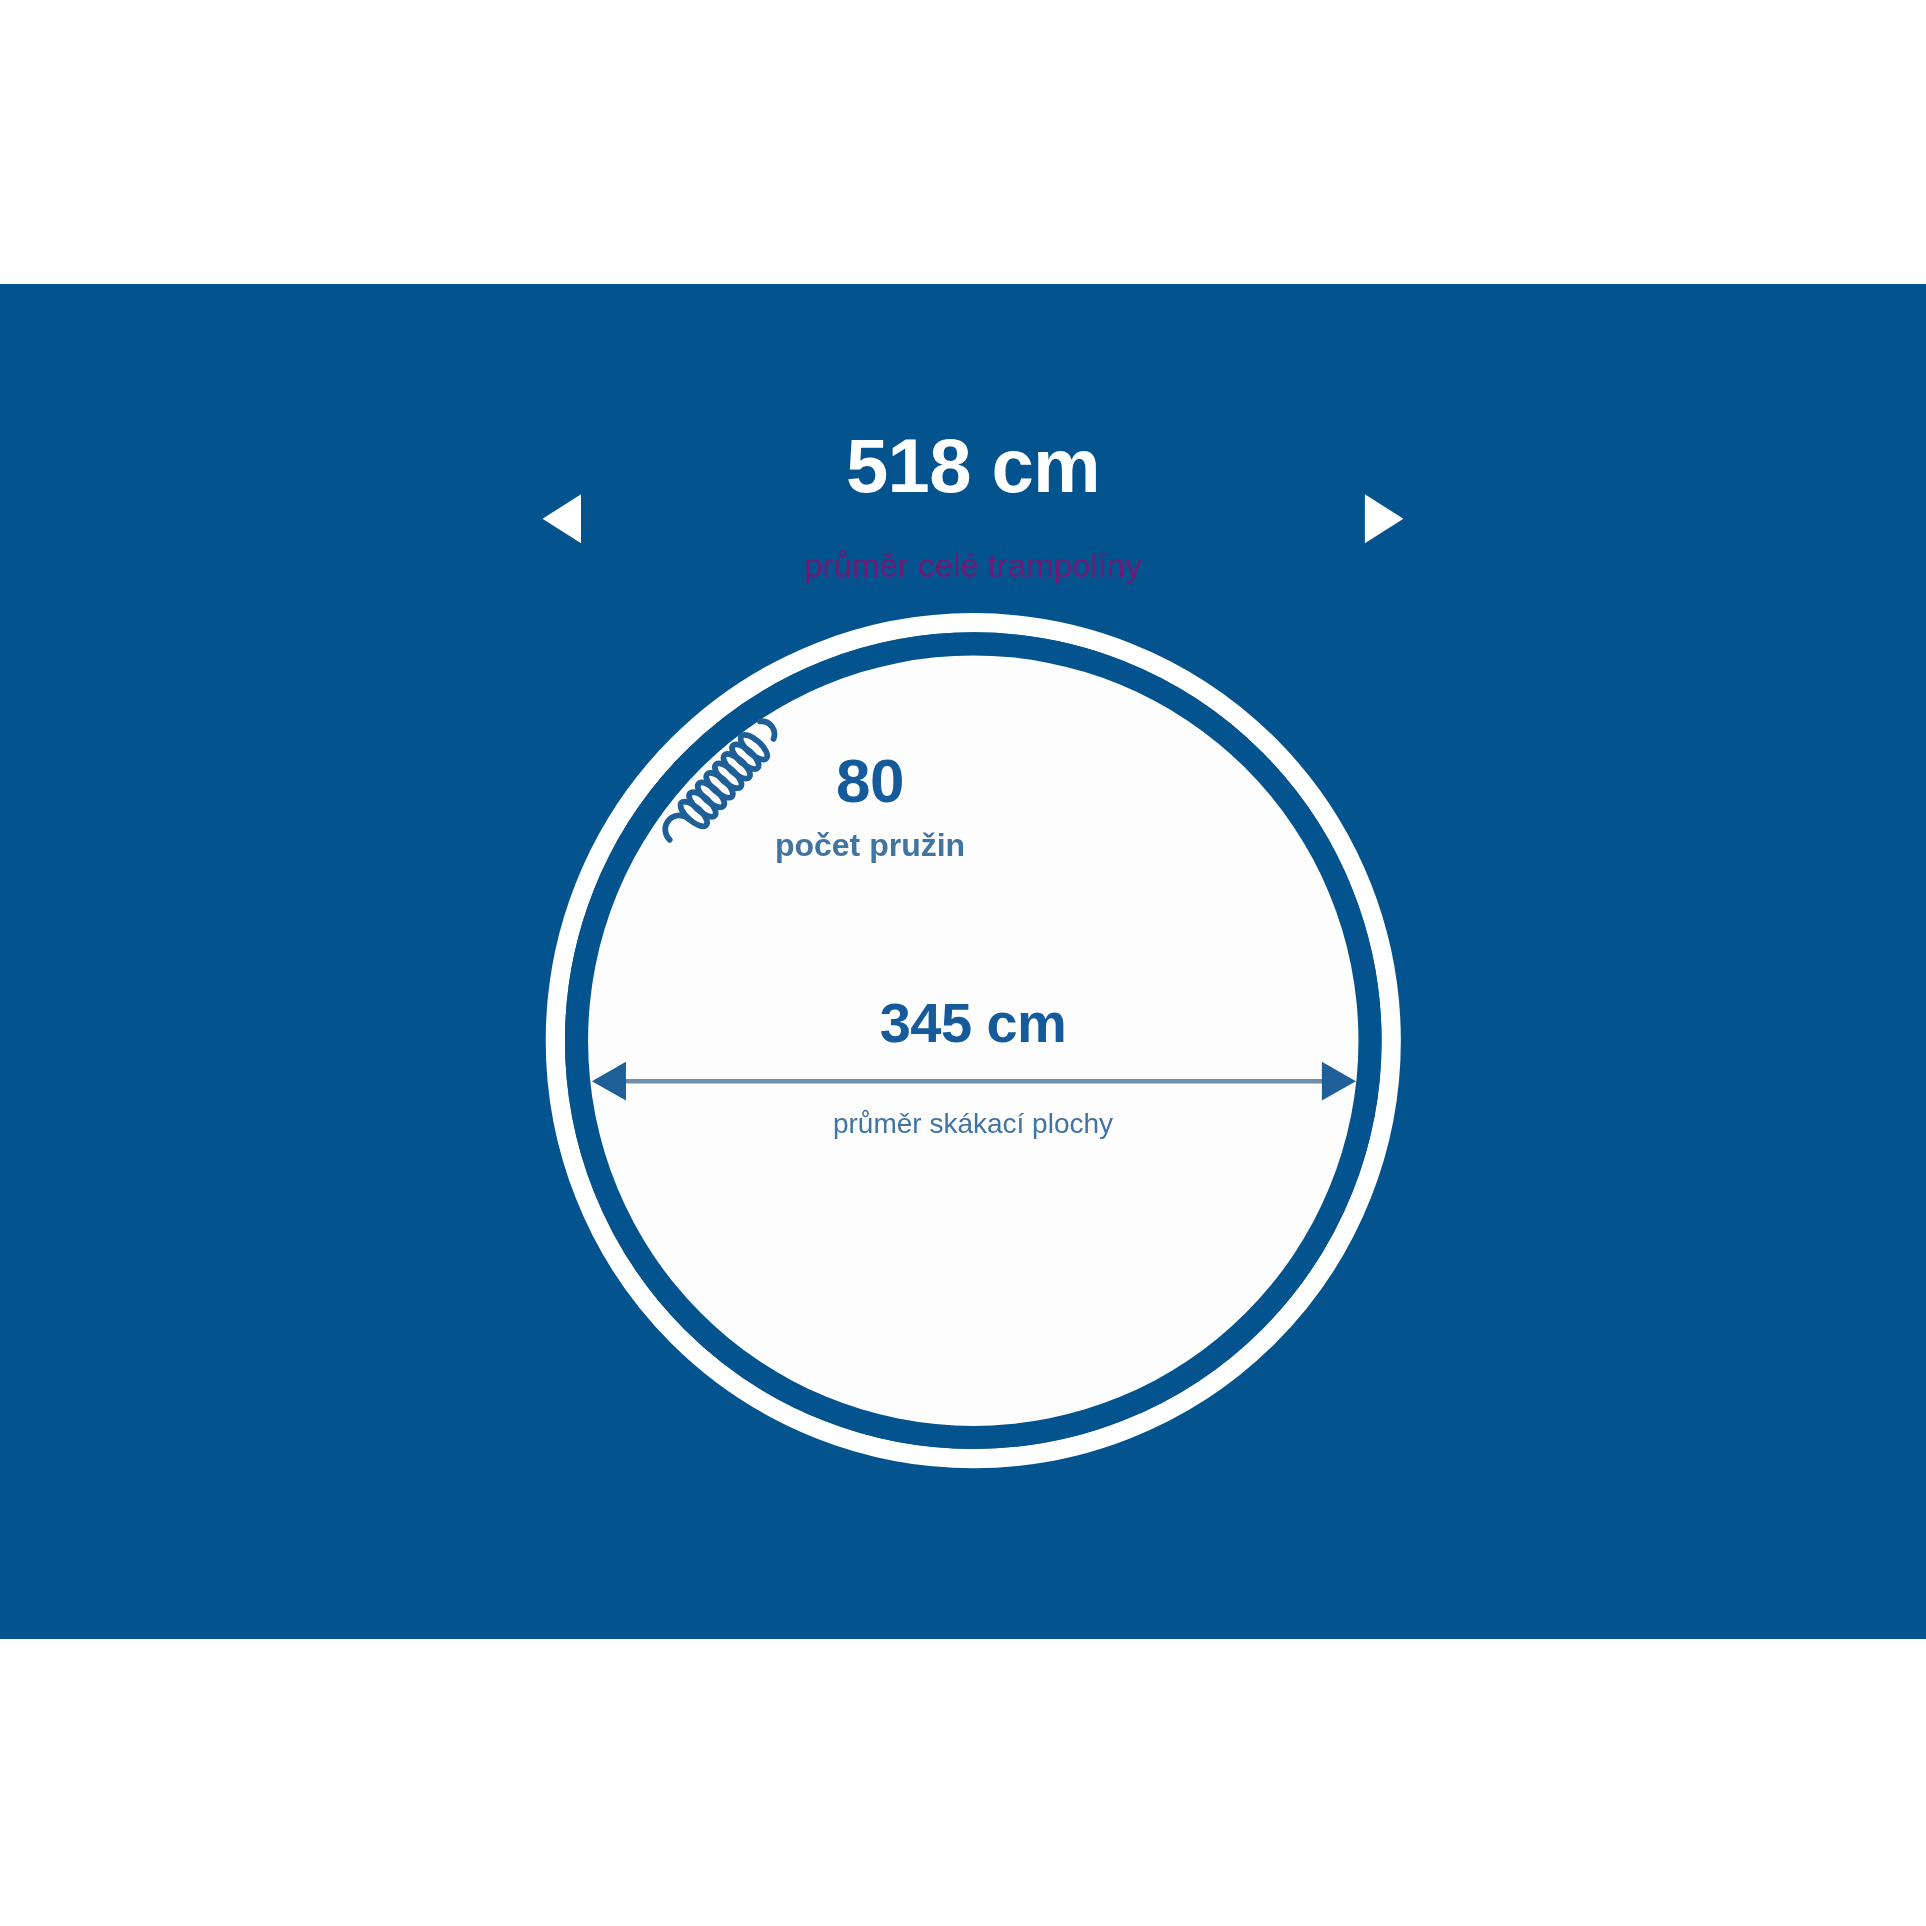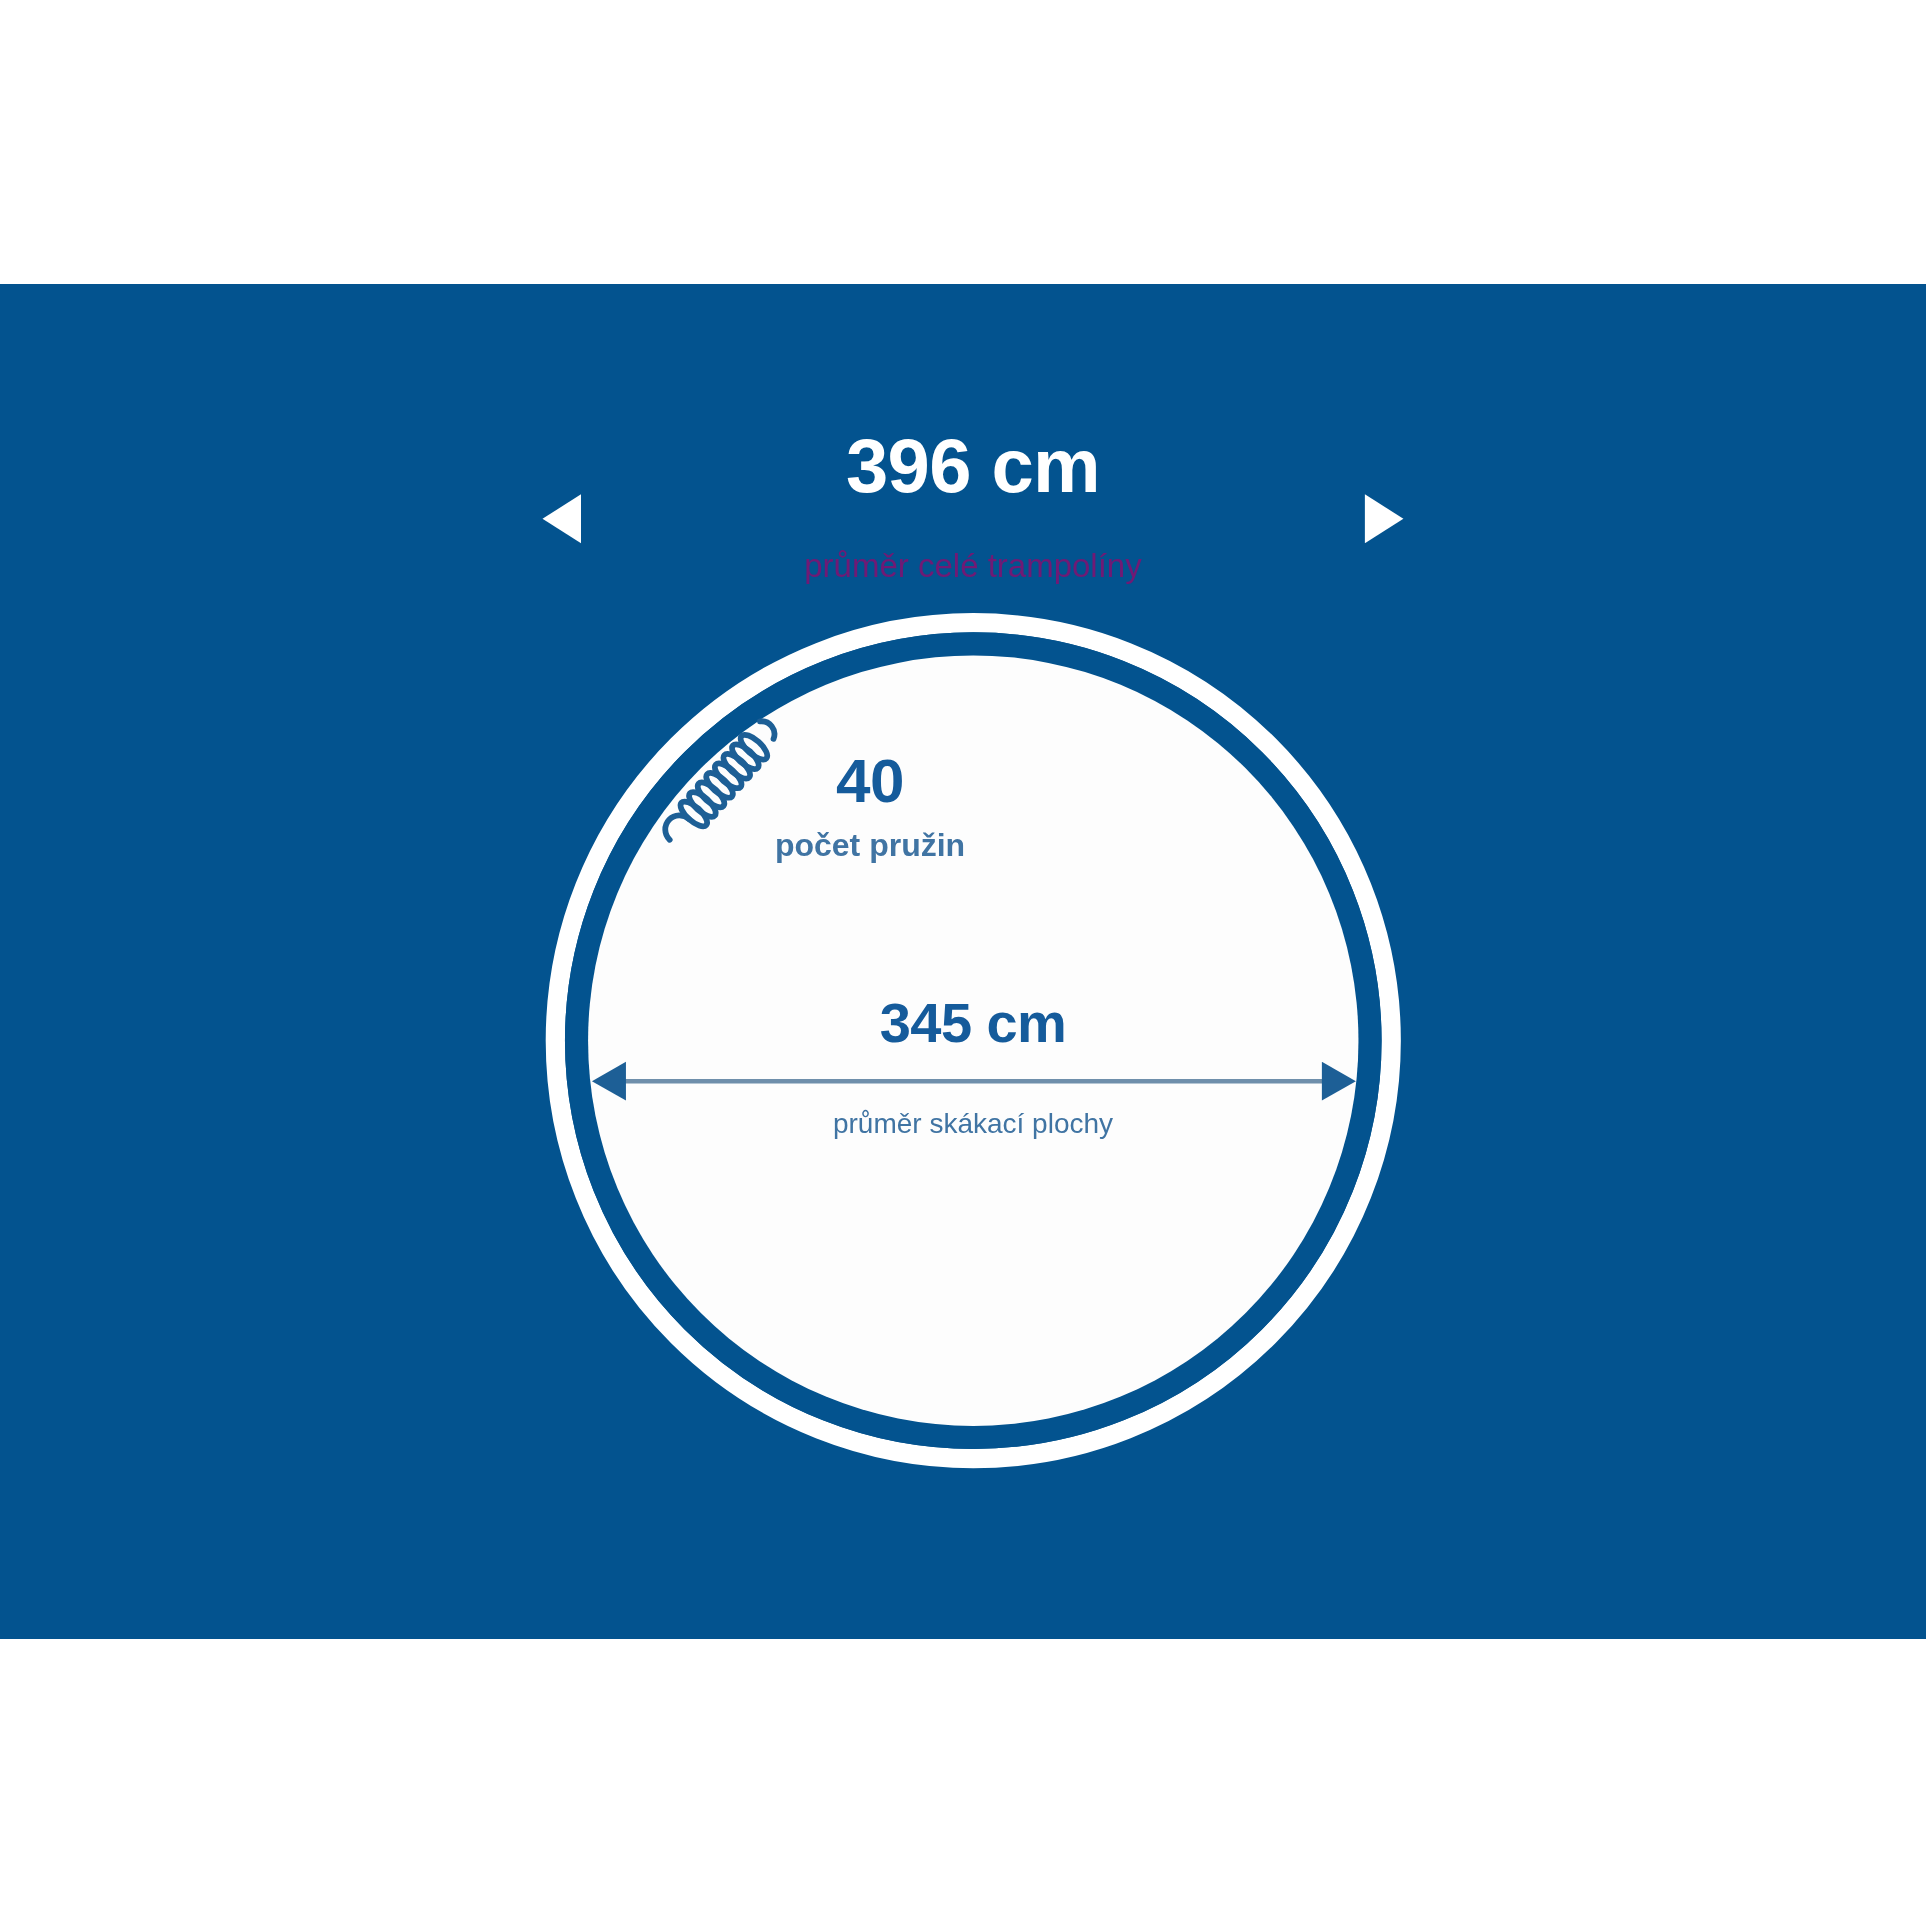--- a/index.html
+++ b/index.html
@@ -143,26 +143,26 @@
       <ellipse cx="14" cy="66" rx="26" ry="11"></ellipse>
       <ellipse cx="14" cy="86" rx="26" ry="11"></ellipse>
       <ellipse cx="14" cy="106" rx="26" ry="11"></ellipse>
       <ellipse cx="14" cy="126" rx="26" ry="11"></ellipse>
       <ellipse cx="14" cy="146" rx="26" ry="11"></ellipse>
 
       <path d="M 14 157 a 22 22 0 1 0 -1 44"></path>
     </g>
   </svg>
 
-  <div class="txt outer-value">396 cm</div>
+  <div class="txt outer-value">518 cm</div>
 
   <div class="txt outer-caption">průměr celé trampolíny</div>
 
   <div class="txt inner-value">345 cm</div>
 
   <div class="txt inner-caption">průměr skákací plochy</div>
 
-  <div class="txt spring-value">40</div>
+  <div class="txt spring-value">80</div>
 
   <div class="txt spring-caption">počet pružin</div>
 
 </div>
 
 
 </body></html>

